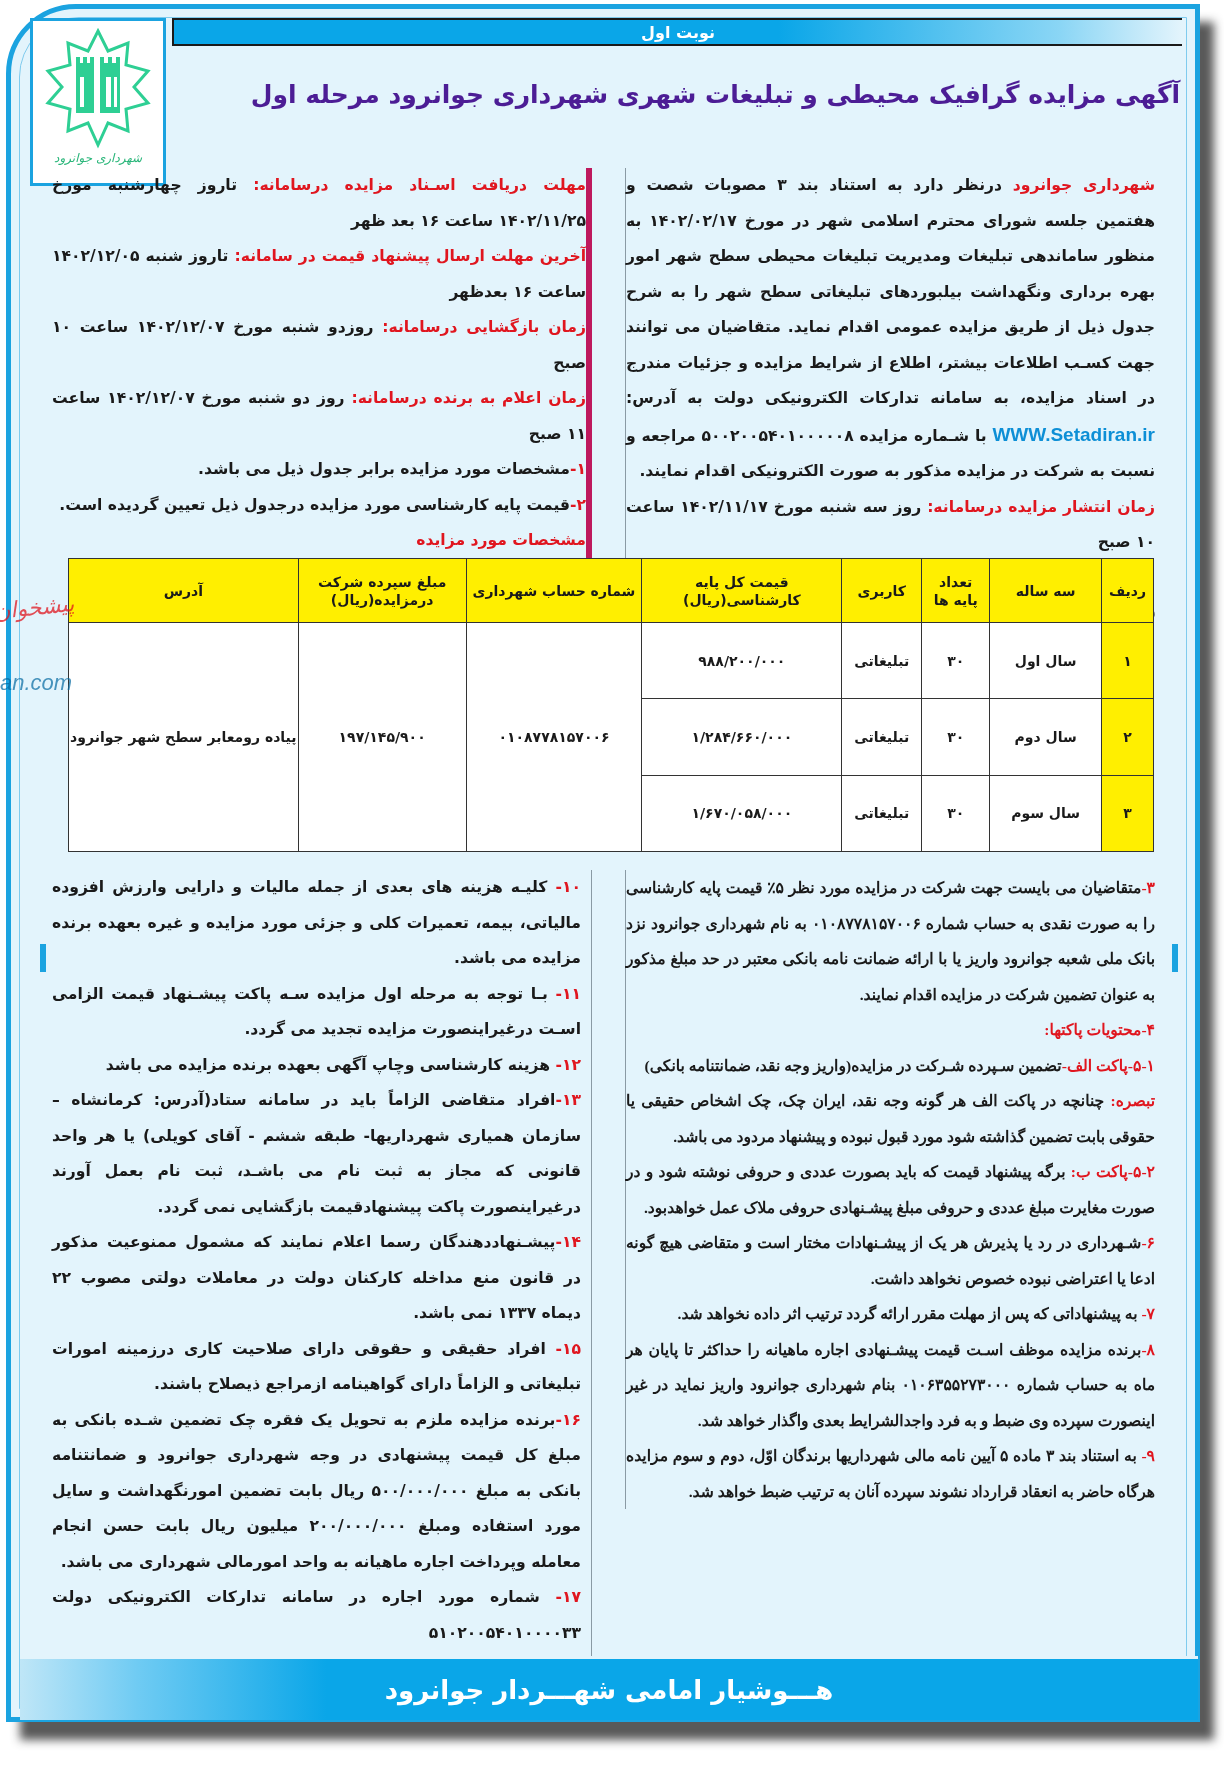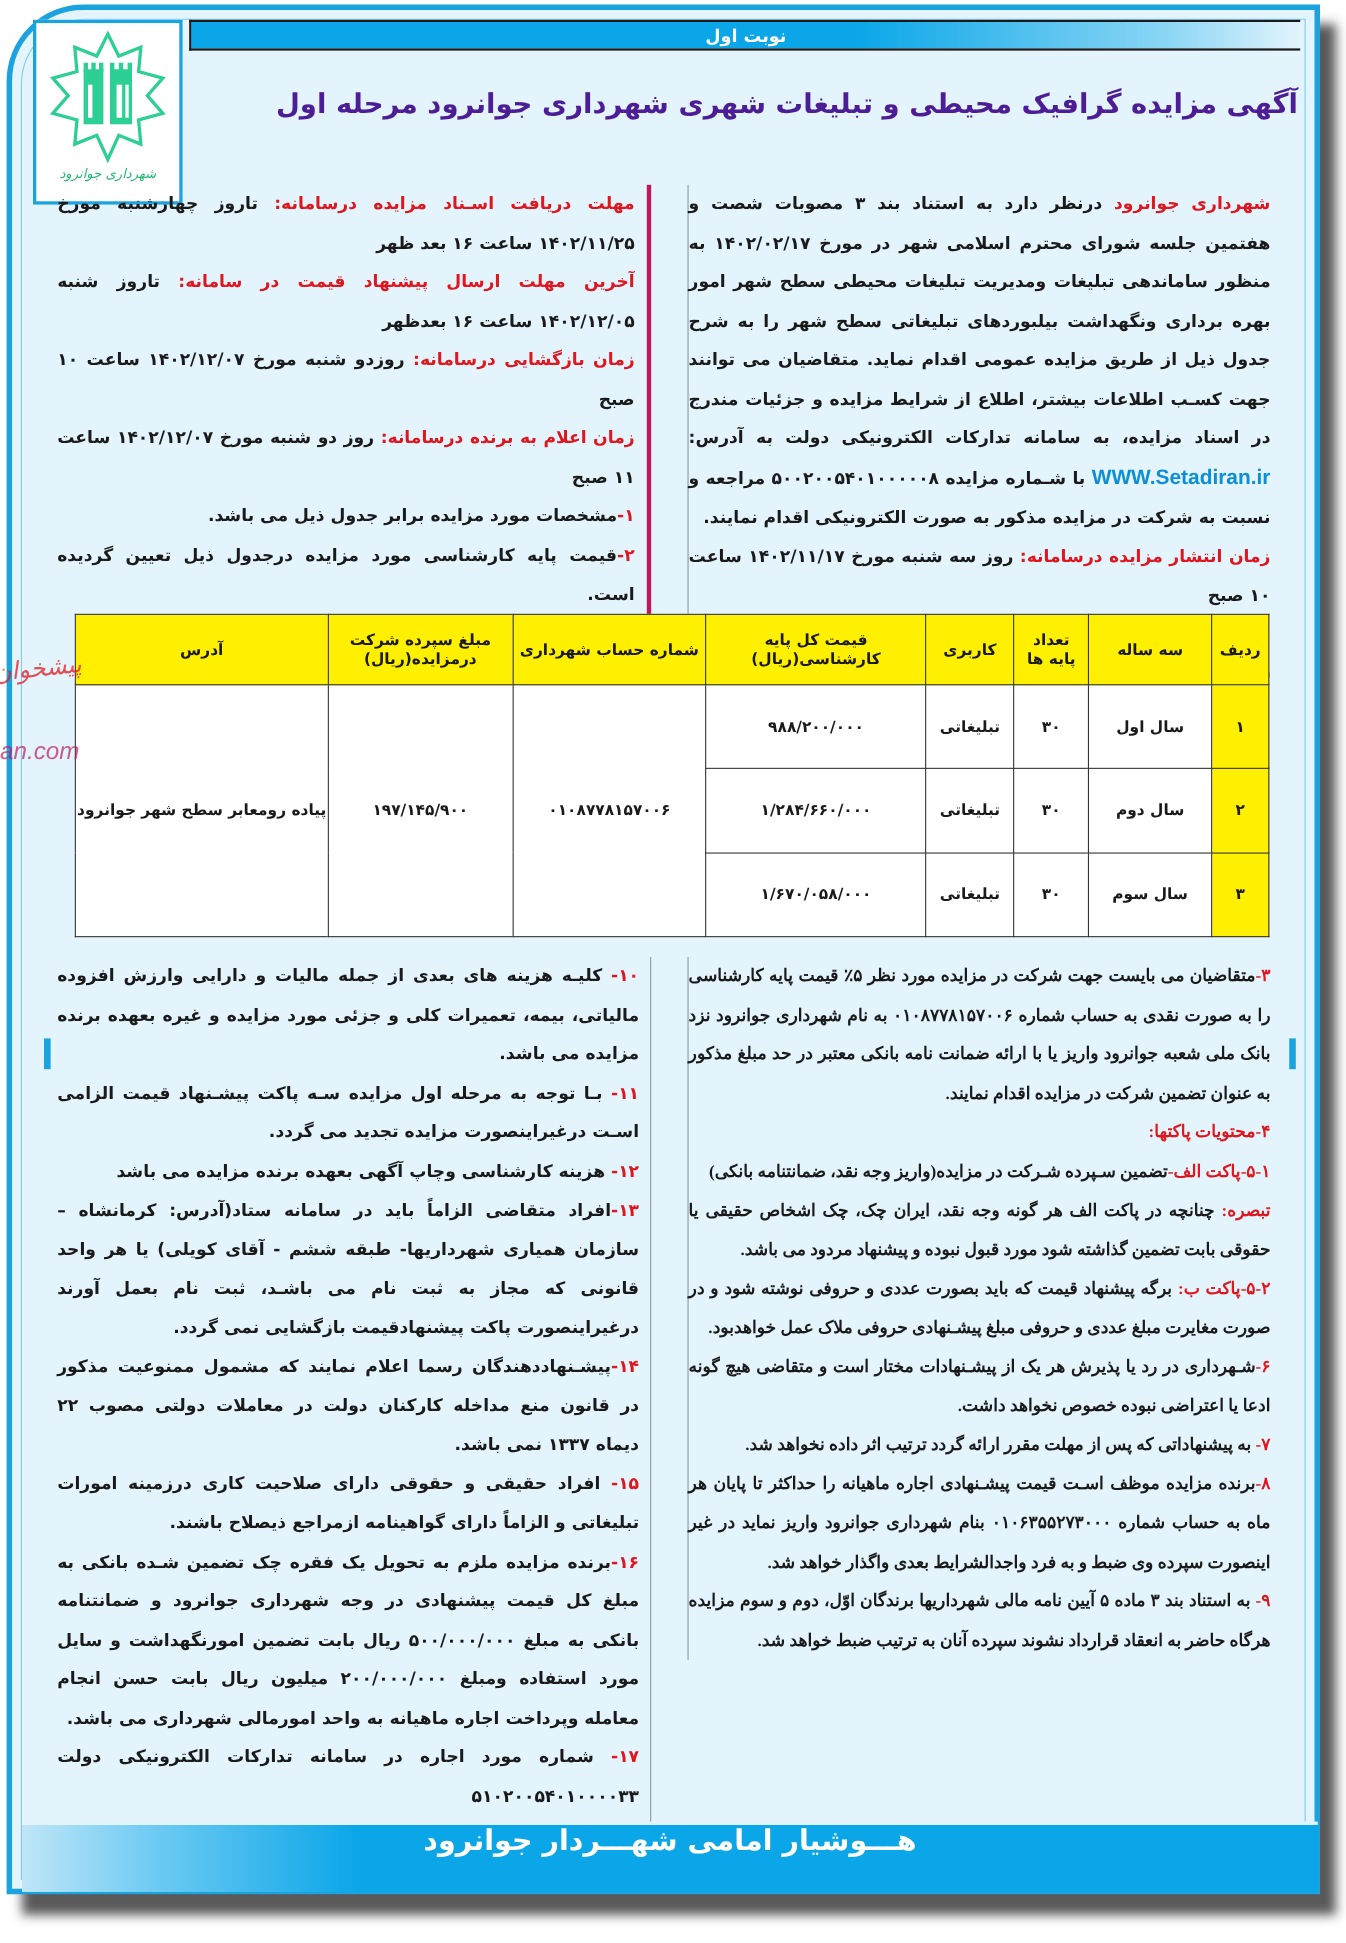--- a/index.html
+++ b/index.html
@@ -39,45 +39,45 @@
   }
 
   .col {
     position: absolute; direction: rtl; text-align: justify;
     font-size: 15.6px; font-weight: bold; color: #1a1a1a; line-height: 35.5px;
   }
   .col .red { color: #e0161f; }
   .col .blue { color: #0d8fd6; font-family: "Liberation Sans", sans-serif; font-size: 19px; }
   .col p { margin: 0; }
   .col-right-top { left: 625px; top: 168px; width: 530px; border-left: 1px solid #8a9aa4; }
-  .col-left-top  { left: 52px; top: 168px; width: 540px; border-right: 4px solid #be185d; padding-right: 11px; }
+  .col-left-top  { left: 52px; top: 168px; width: 540px; border-right: 6px solid #be185d; padding-right: 0; }
   .col-right-bot { left: 625px; top: 870px; width: 530px; border-left: 1px solid #8a9aa4; padding-left: 0; font-family: Liberation Serif, serif; }
   .col-left-bot  { left: 52px; top: 870px; width: 540px; border-right: 1px solid #8a9aa4; padding-right: 10px; }
 
   .side-tick { position: absolute; width: 6px; height: 28px; background: #1ba3e0; }
 
   table.spec {
     position: absolute; left: 68px; top: 558px; width: 1086px; height: 294px;
     border-collapse: collapse; direction: rtl; background: #ffffff;
     font-family: "DejaVu Sans", sans-serif; font-size: 14px; color: #1a1a1a;
   }
   table.spec th, table.spec td { border: 1.5px solid #333; text-align: center; vertical-align: middle; }
   table.spec th { background: #ffef00; font-weight: bold; height: 64px; line-height: 18px; padding: 2px 6px; }
   table.spec td.rownum { background: #ffef00; font-weight: bold; }
   table.spec td { font-weight: bold; }
 
   .footer-bar {
     position: absolute; left: 20px; top: 1656px; width: 1178px; height: 64px;
     background: linear-gradient(to right, #bfe6f7 0%, #6fcbf3 10%, #0aa6e8 26%, #0aa6e8 100%);
     border-top: 3px solid #e3f4fc;
-    display: flex; justify-content: center;
+    display: flex; align-items: center; justify-content: center;
   }
   .footer-bar span { color: #ffffff; font-weight: bold; font-size: 26px; direction: rtl; letter-spacing: 1px; }
   .wm-site { position: absolute; left: -6px; top: 595px; color: #e0161f; opacity: 0.75; font-family: "DejaVu Serif", serif; font-style: italic; font-size: 22px; transform: rotate(-6deg); direction: rtl; }
-  .wm-site2 { position: absolute; left: 0px; top: 670px; color: #be185d; opacity: 0.7; font-family: "Liberation Sans", sans-serif; font-style: italic; font-size: 22px; }
+  .wm-site2 { position: absolute; left: 0px; top: 670px; color: #0369a1; opacity: 0.7; font-family: "Liberation Sans", sans-serif; font-style: italic; font-size: 22px; }
 </style>
 </head>
 <body>
 
 <div class="frame">
   <div class="frame-inner"></div>
 </div>
 
 <div class="logo-box">
   <svg width="112" height="122" viewBox="0 0 112 122">

